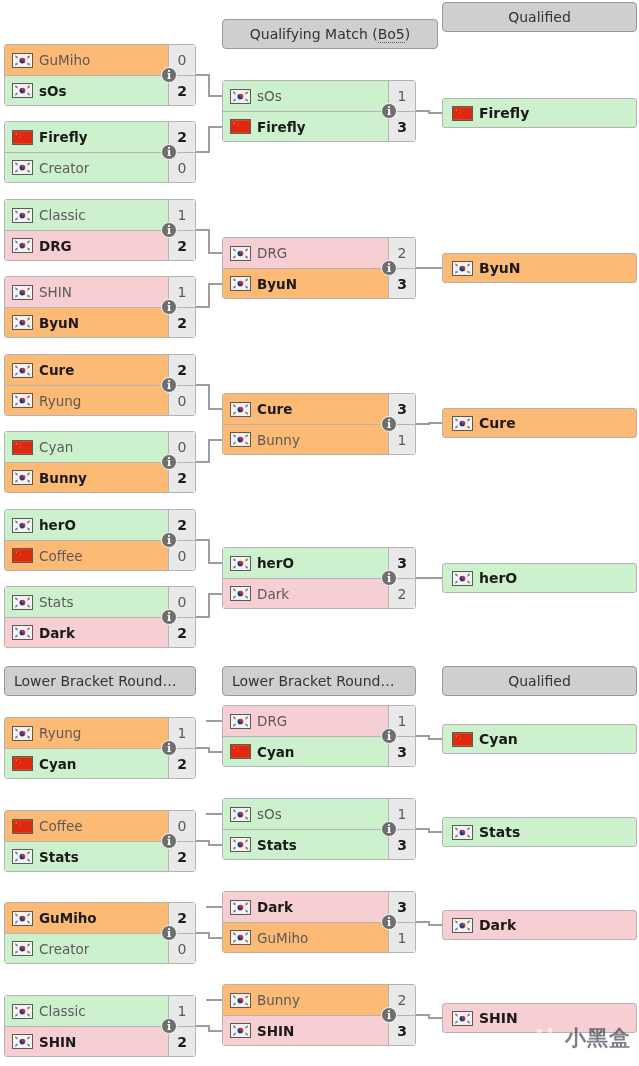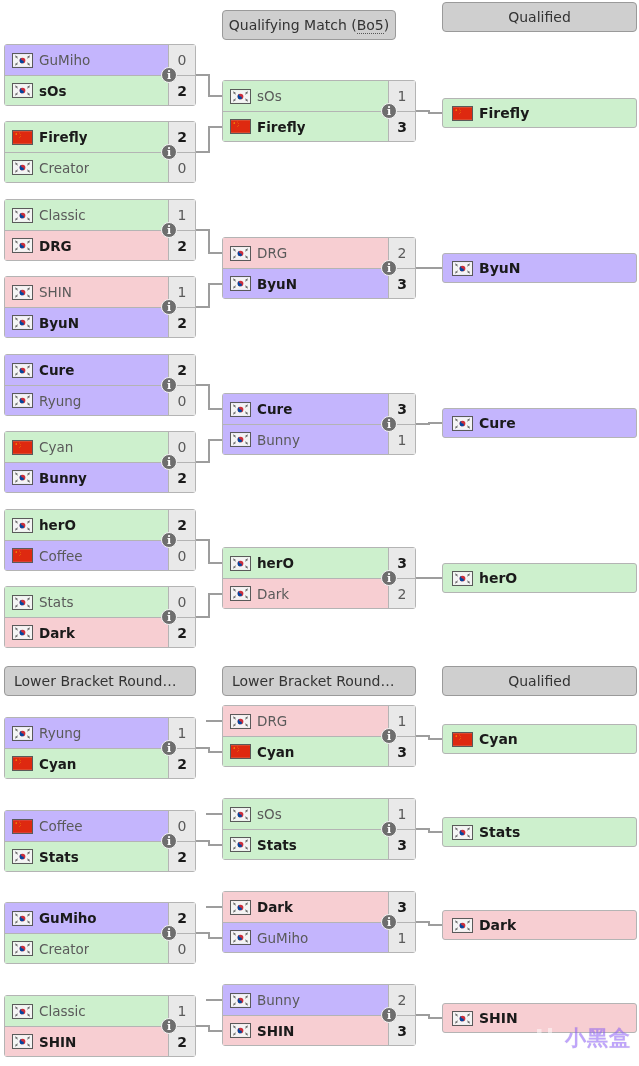--- a/index.html
+++ b/index.html
@@ -76,21 +76,21 @@
     margin-left:6px;
     font-size:13.5px;
     overflow:hidden;
     text-overflow:ellipsis;
     white-space:nowrap;
   }
   .win .pname,.win .score{font-weight:bold;color:#1a1a1a;}
   .lose .pname,.lose .score{font-weight:normal;color:#5a5a5a;}
 
   
-  .c-terran{background:#c4b5fd;}
+  .c-terran{background:#fdba74;}
   .c-protoss{background:#cdf0cd;}
   .c-zerg{background:#f7ced2;}
 
   
   .qual{
     position:absolute;
     box-sizing:border-box;
     border:1px solid #b4b4b4;
     border-radius:3px;
     display:flex;
@@ -143,30 +143,30 @@
     z-index:20;
   }
   #watermark .wm-logo{
     width:26px;height:26px;
     margin-right:5px;
     position:relative;
   }
   #watermark .wm-text{
     font-size:21px;
     font-weight:bold;
-    color:#8b5cf6;
+    color:#0f172a;
     letter-spacing:1px;
     text-shadow:0 0 1px rgba(120,120,120,.35);
   }
 </style>
 </head>
 <body>
 
 <div id="bracket">
-    <div class="round-header rh-center" style="left: 222px; top: 10px; width: 174px;"><span>Qualifying Match (</span><span class="dotted">Bo5</span><span>)</span></div>
+    <div class="round-header rh-center" style="left: 222px; top: 19px; width: 216px;"><span>Qualifying Match (</span><span class="dotted">Bo5</span><span>)</span></div>
     <div class="round-header rh-center" style="left: 442px; top: 2px; width: 195px;">Qualified</div>
     <div class="round-header rh-left" style="left: 4px; top: 666px; width: 192px;">Lower Bracket Round…</div>
     <div class="round-header rh-left" style="left: 222px; top: 666px; width: 194px;">Lower Bracket Round…</div>
     <div class="round-header rh-center" style="left: 442px; top: 666px; width: 195px;">Qualified</div>
     <div class="match scored" style="left: 4px; top: 44px; width: 192px; height: 62px;">
       <div class="opp c-terran lose">
         <div class="nm">
           <span class="flag">
             <svg viewBox="0 0 30 20" xmlns="http://www.w3.org/2000/svg">
               <rect width="30" height="20" fill="#f4f4f4"></rect>

